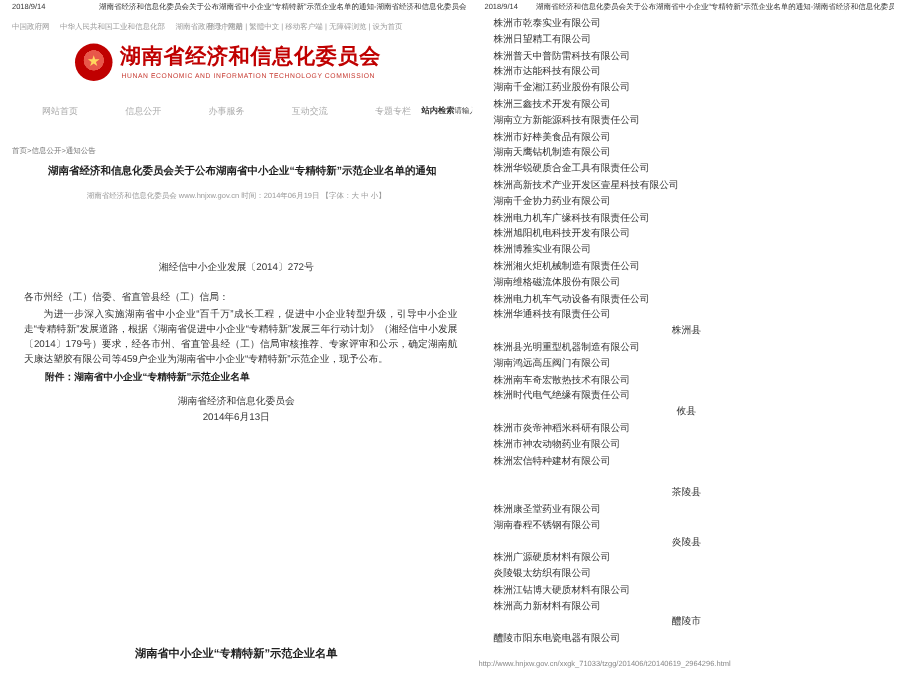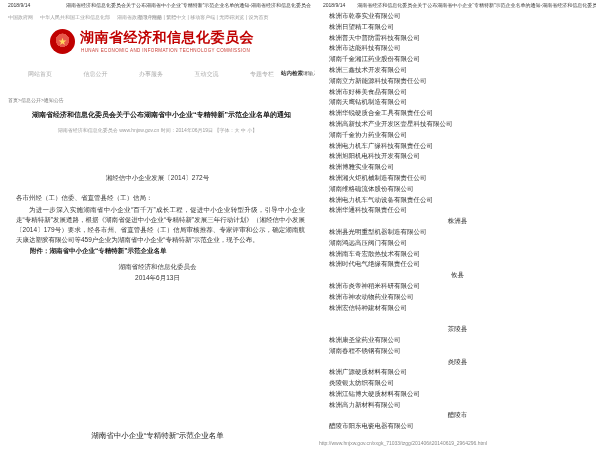--- a/index.html
+++ b/index.html
@@ -36,21 +36,21 @@
 
   
   .article-title { position:absolute; top:110px; left:18px; right:10px; text-align:center; font-size:7px; line-height:9px; font-weight:bold; color:#222; }
   .article-meta  { position:absolute; top:127px; left:10px; right:10px; text-align:center; font-size:5px; color:#999; }
   .doc-no     { position:absolute; top:174px; left:0; right:0; text-align:center; font-size:6.5px; color:#333; }
   .salutation { position:absolute; top:194px; left:16px; right:10px; font-size:6.5px; color:#333; }
   .body-text  { position:absolute; top:205px; left:16px; right:10px; font-size:6.5px; line-height:10px; color:#333; text-indent:2em; text-align:justify; }
   .attachment { position:absolute; top:247px; left:30px; font-size:6.5px; font-weight:bold; color:#222; }
   .sign-org   { position:absolute; top:263px; left:0; right:0; text-align:center; font-size:6.5px; color:#333; }
   .sign-date  { position:absolute; top:274px; left:0; right:0; text-align:center; font-size:6.5px; color:#333; }
-  .list-title { position:absolute; top:431px; left:0; right:0; text-align:center; font-size:7.5px; font-weight:normal; color:#222; }
+  .list-title { position:absolute; top:431px; left:0; right:0; text-align:center; font-size:7.5px; font-weight:bold; color:#222; }
 
   
   .company-list { position:absolute; top:11px; left:0; right:0; }
   .crow { height:10.8px; line-height:10.8px; font-size:6.5px; color:#333; white-space:nowrap; overflow:hidden; }
   .crow.company { padding-left:14px; }
   .crow.section { text-align:center; padding-left:0; }
   .crow.blank   { }
 </style>
 </head>
 <body>

